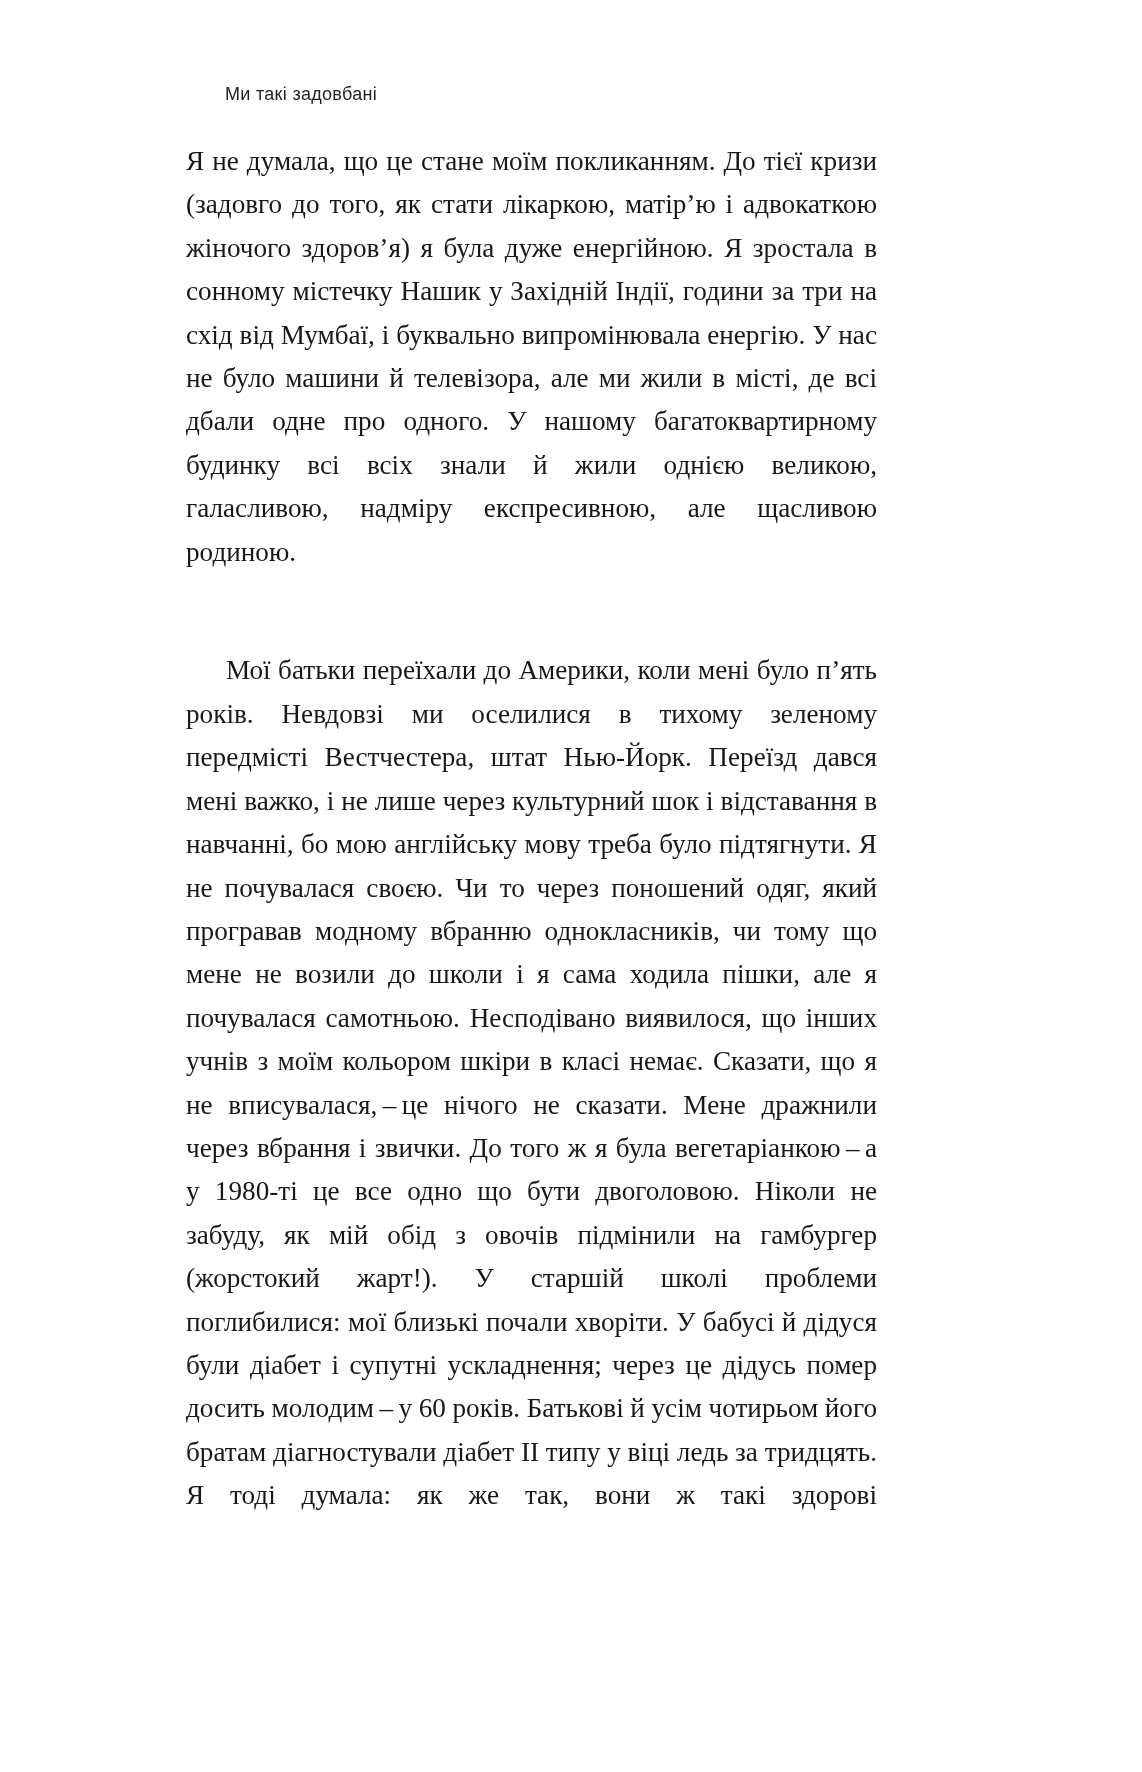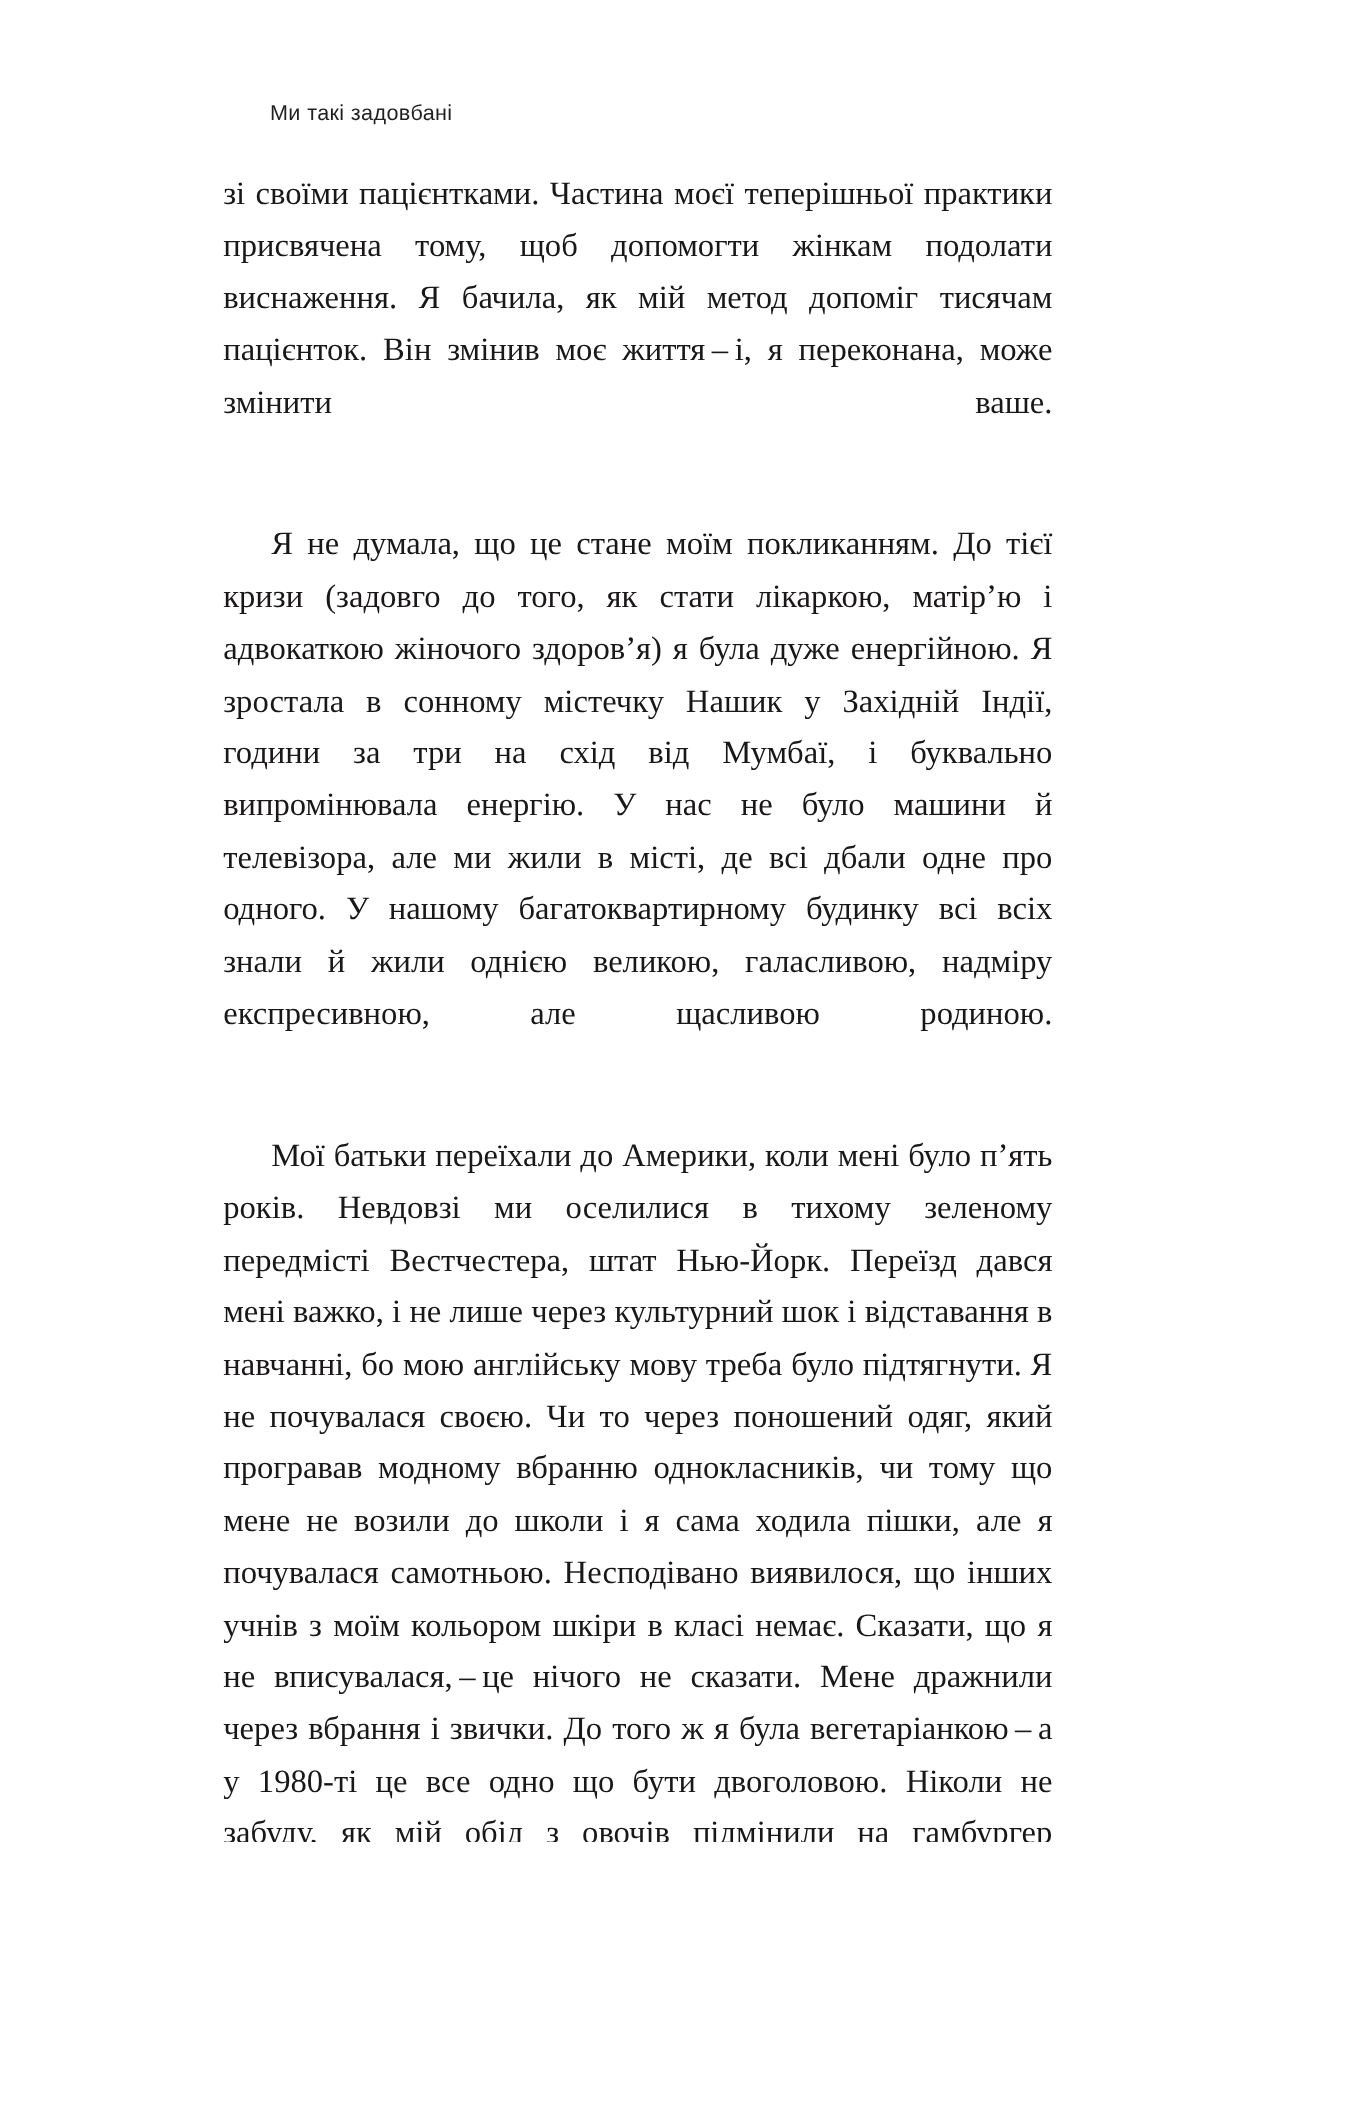--- a/index.html
+++ b/index.html
@@ -78,20 +78,19 @@
   }
 </style>
 </head>
 <body>
 
 <div class="page">
 
   <div class="running-head">Ми такі задовбані</div>
 
   <div class="text-block">
-    <p class="para">зі своїми пацієнтками. Частина моєї теперішньої практики присвячена тому, щоб допомогти жінкам подолати виснаження. Я бачила, як мій метод допоміг тисячам пацієнток. Він змінив моє життя – і, я переконана, може змінити ваше.</p>
     <p class="para">Я не думала, що це стане моїм покликанням. До тієї кризи (задовго до того, як стати лікаркою, матір’ю і адвокаткою жіночого здоров’я) я була дуже енергійною. Я зростала в сонному містечку Нашик у Західній Індії, години за три на схід від Мумбаї, і буквально випромінювала енергію. У нас не було машини й телевізора, але ми жили в місті, де всі дбали одне про одного. У нашому багатоквартирному будинку всі всіх знали й жили однією великою, галасливою, надміру експресивною, але щасливою родиною.</p>
     <p class="para">Мої батьки переїхали до Америки, коли мені було п’ять років. Невдовзі ми оселилися в тихому зеленому передмісті Вестчестера, штат Нью-Йорк. Переїзд дався мені важко, і не лише через культурний шок і відставання в навчанні, бо мою англійську мову треба було підтягнути. Я не почувалася своєю. Чи то через поношений одяг, який програвав модному вбранню однокласників, чи тому що мене не возили до школи і я сама ходила пішки, але я почувалася самотньою. Несподівано виявилося, що інших учнів з моїм кольором шкіри в класі немає. Сказати, що я не вписувалася, – це нічого не сказати. Мене дражнили через вбрання і звички. До того ж я була вегетаріанкою – а у 1980-ті це все одно що бути двоголовою. Ніколи не забуду, як мій обід з овочів підмінили на гамбургер (жорстокий жарт!). У старшій школі проблеми поглибилися: мої близькі почали хворіти. У бабусі й дідуся були діабет і супутні ускладнення; через це дідусь помер досить молодим – у 60 років. Батькові й усім чотирьом його братам діагностували діабет II типу у віці ледь за тридцять. Я тоді думала: як же так, вони ж такі здорові</p>
   </div>
 
   <div class="folio">1</div>
 
 </div>
 
 </body></html>

